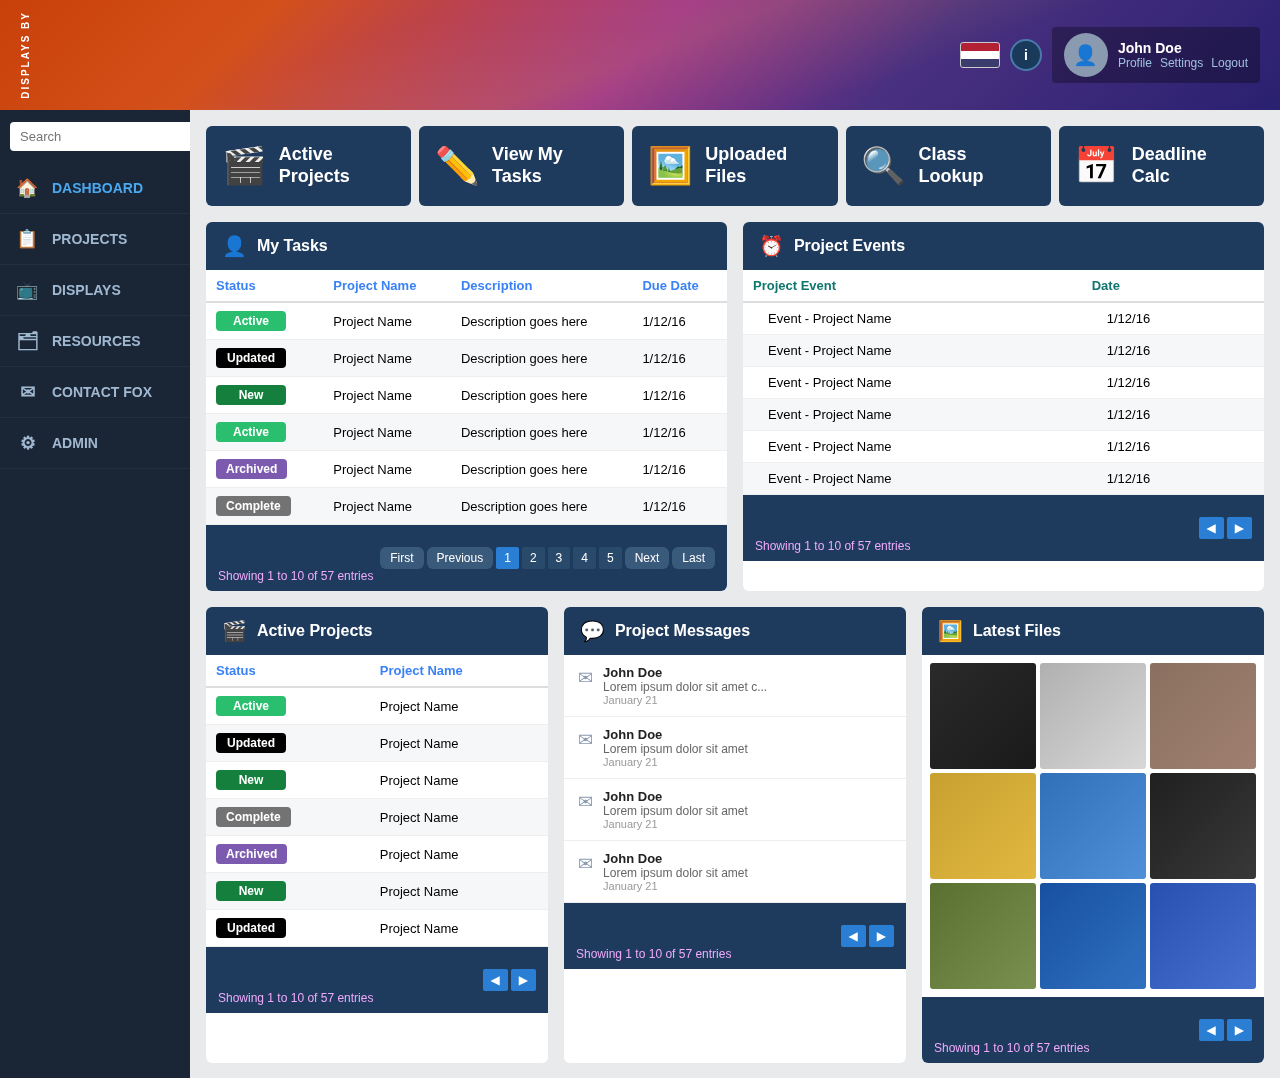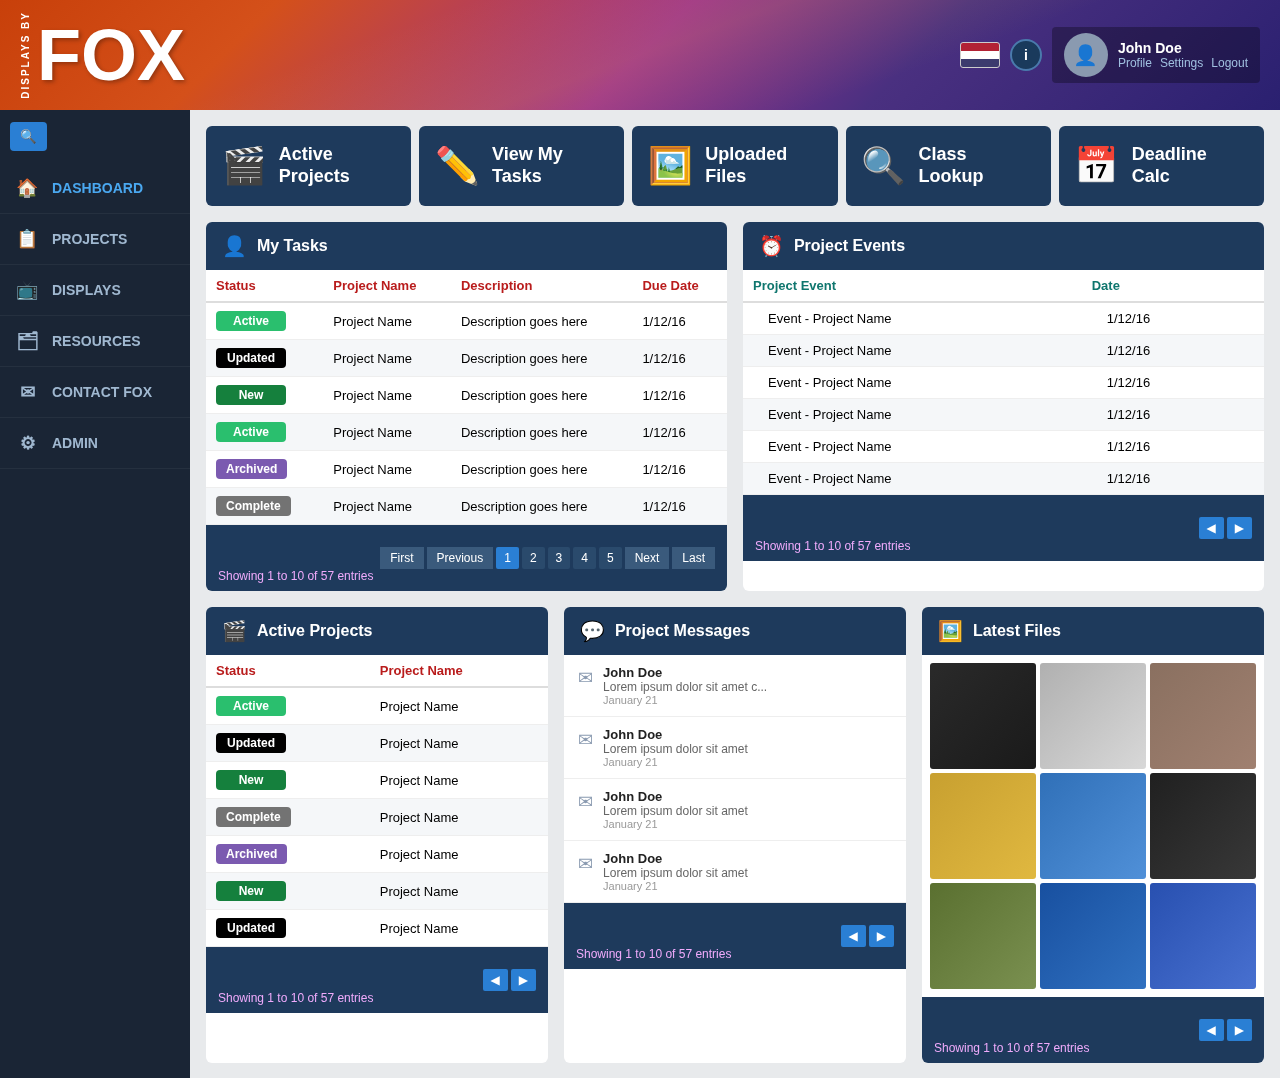--- a/index.html
+++ b/index.html
@@ -61,39 +61,39 @@
     .qnav-label { color: white; font-size: 18px; font-weight: bold; line-height: 1.2; }
 
     
     .panels-row { display: flex; gap: 16px; margin-bottom: 16px; }
     .panel { background: white; border-radius: 6px; overflow: hidden; flex: 1; }
     .panel-header { background: #1e3a5c; color: white; padding: 12px 16px; display: flex; align-items: center; gap: 10px; font-size: 16px; font-weight: bold; }
     .panel-header-icon { font-size: 20px; }
 
     
     .data-table { width: 100%; border-collapse: collapse; }
-    .data-table th { background: white; color: #b91c1c; font-size: 13px; padding: 8px 10px; text-align: left; border-bottom: 2px solid #ddd; }
+    .data-table th { background: white; color: #3b82f6; font-size: 13px; padding: 8px 10px; text-align: left; border-bottom: 2px solid #ddd; }
     .data-table td { padding: 8px 10px; font-size: 13px; border-bottom: 1px solid #eee; }
     .data-table tr:nth-child(even) td { background: #f5f7f9; }
 
     
     .badge { display: inline-block; padding: 3px 10px; border-radius: 4px; color: white; font-size: 12px; font-weight: bold; min-width: 70px; text-align: center; }
     .badge-active { background: #2abf6e; }
     .badge-updated { background: #000000; }
     .badge-new { background: #15803d; }
     .badge-archived { background: #7b5ab0; }
     .badge-complete { background: #737373; }
 
     
     .pagination-row { background: #1e3a5c; padding: 8px 12px; display: flex; align-items: center; justify-content: space-between; }
     .pagination-text { color: #f0abfc; font-size: 12px; margin-top: 36px; }
     .pagination-btns { display: flex; gap: 3px; }
     .page-btn { background: #2a4a6c; color: white; border: none; padding: 4px 8px; font-size: 12px; cursor: pointer; border-radius: 2px; }
     .page-btn.active { background: #2a7fd4; }
-    .page-btn-nav { background: #3a5a7c; color: white; border: none; padding: 4px 10px; font-size: 12px; cursor: pointer; border-radius: 0; }
+    .page-btn-nav { background: #3a5a7c; color: white; border: none; padding: 4px 10px; font-size: 12px; cursor: pointer; border-radius: 6px; }
     .page-arrow { background: #2a7fd4; color: white; border: none; padding: 4px 8px; font-size: 12px; cursor: pointer; border-radius: 2px; }
 
     
     .events-panel { width: 340px; flex-shrink: 0; }
     .events-table { width: 100%; border-collapse: collapse; }
     .events-table th { background: white; color: #0f766e; font-size: 13px; padding: 8px 10px; text-align: left; border-bottom: 2px solid #ddd; }
     .events-table td { padding: 8px 25px; font-size: 13px; border-bottom: 1px solid #eee; }
     .events-table tr:nth-child(even) td { background: #f5f7f9; }
 
     
@@ -114,21 +114,20 @@
     
     .files-grid { display: grid; grid-template-columns: repeat(3, 1fr); gap: 4px; padding: 8px; }
     .file-thumb { aspect-ratio: 1; border-radius: 3px; overflow: hidden; cursor: pointer; }
   </style>
 </head>
 <body>
 
 <div class="header">
   <div class="logo-area">
     <span class="logo-displays-by">DISPLAYS BY</span>
-    <span class="logo-fox">FOX</span>
   </div>
   <div class="header-right">
     <div class="flag-icon"></div>
     <div class="info-btn">i</div>
     <div class="user-area">
       <div class="avatar">👤</div>
       <div class="user-info">
         <div class="user-name">John Doe</div>
         <div class="user-links">
           <a>Profile</a>
@@ -137,20 +136,21 @@
         </div>
       </div>
     </div>
   </div>
 </div>
 
 <div class="main-layout">
 
   <div class="sidebar">
     <div class="search-bar">
+      <input class="search-input" type="text" placeholder="Search" style="">
       <button class="search-btn">🔍</button>
     </div>
     <div class="nav-item active">
       <span class="nav-icon">🏠</span>
       <span>DASHBOARD</span>
     </div>
     <div class="nav-item">
       <span class="nav-icon">📋</span>
       <span>PROJECTS</span>
     </div>

